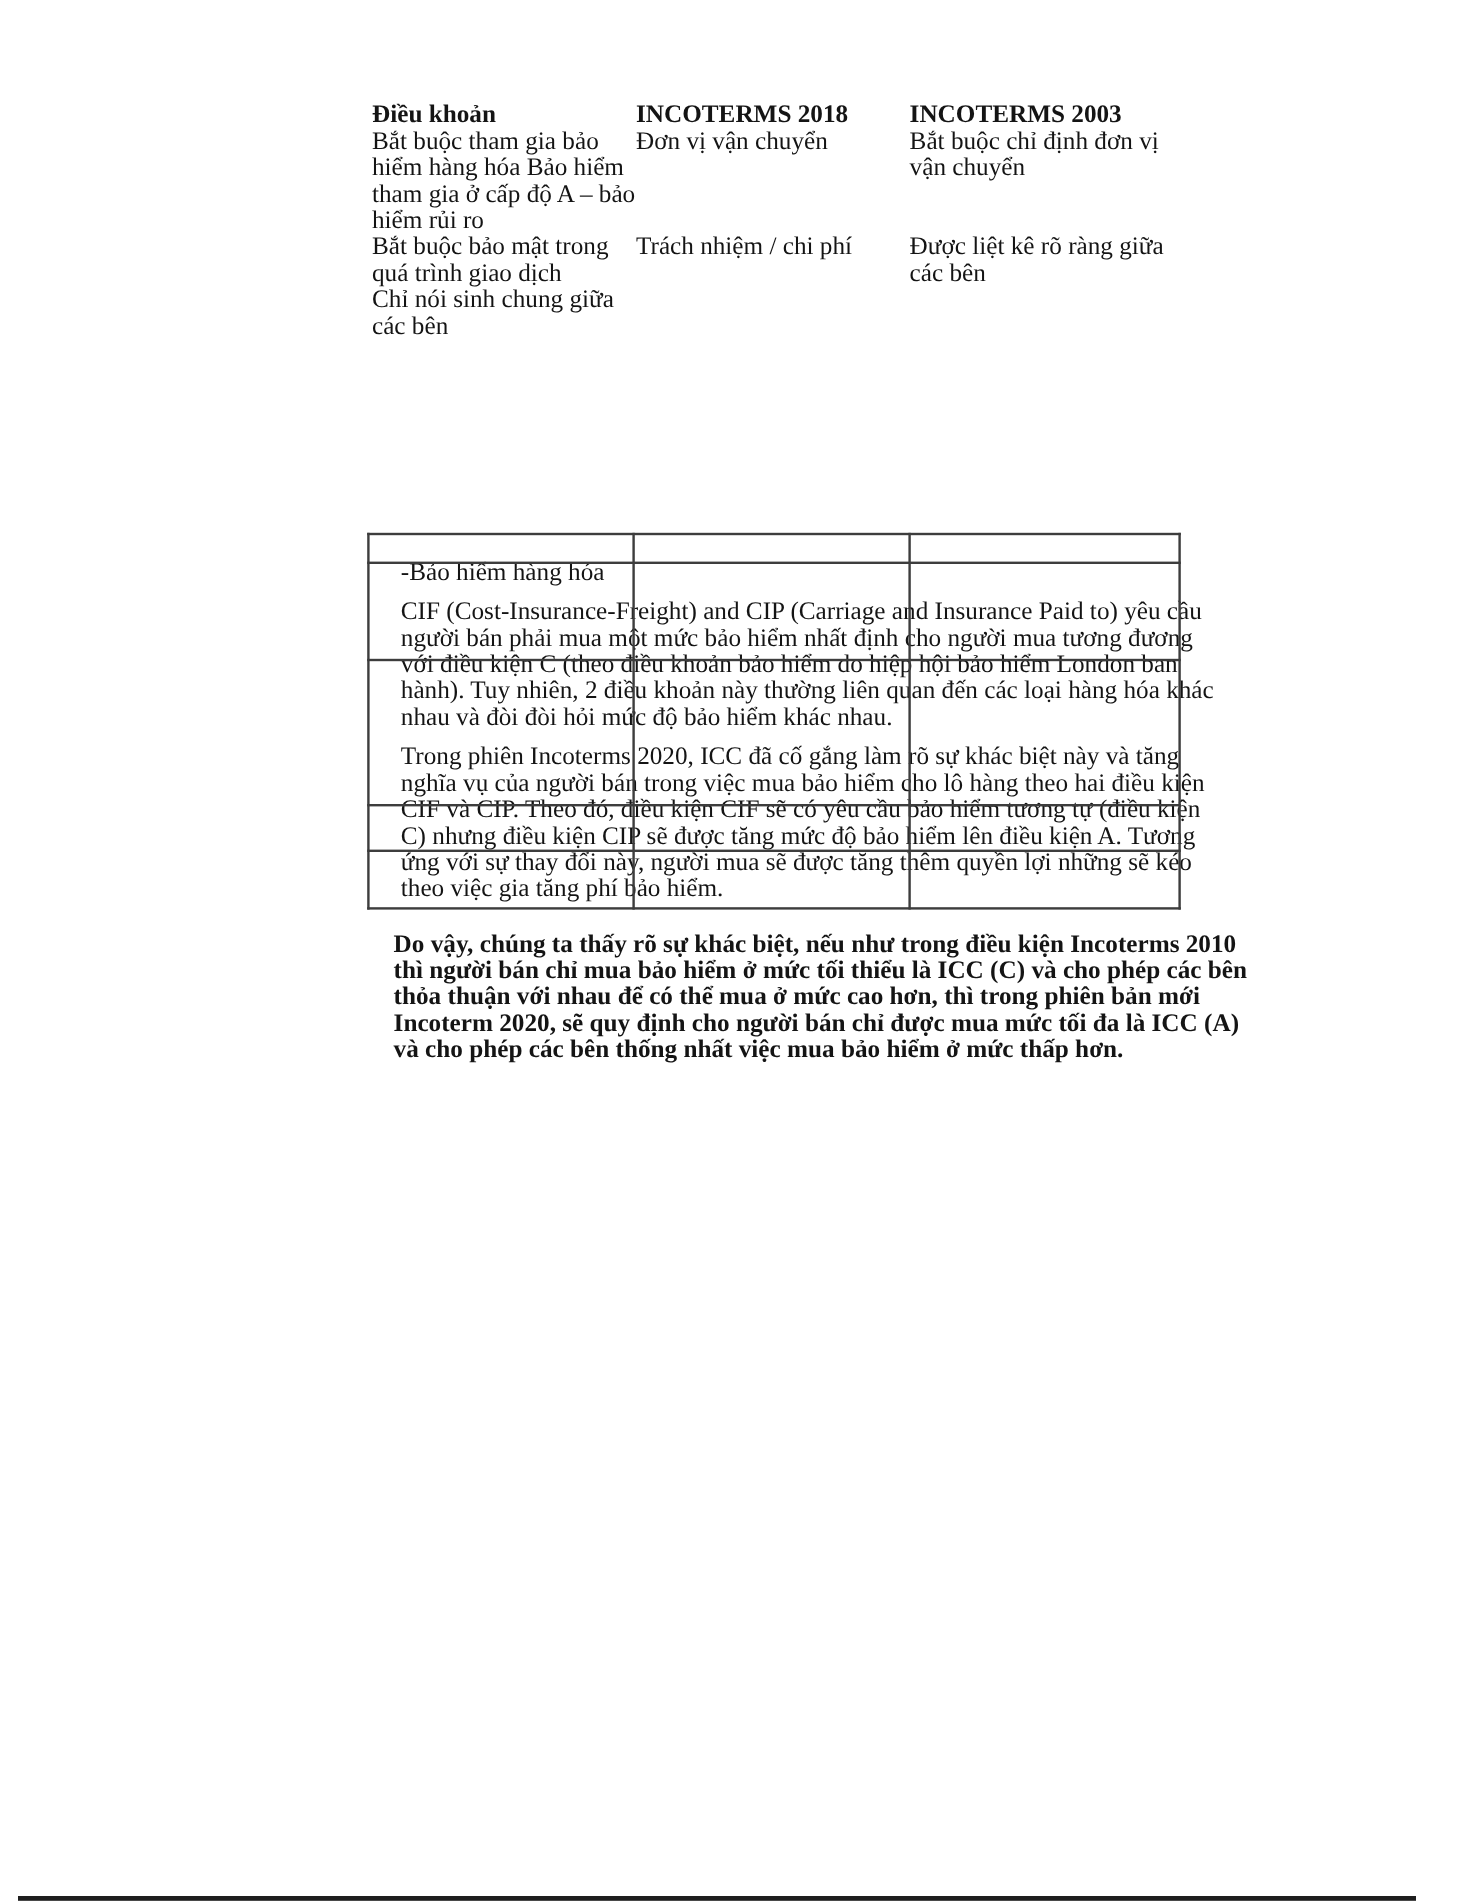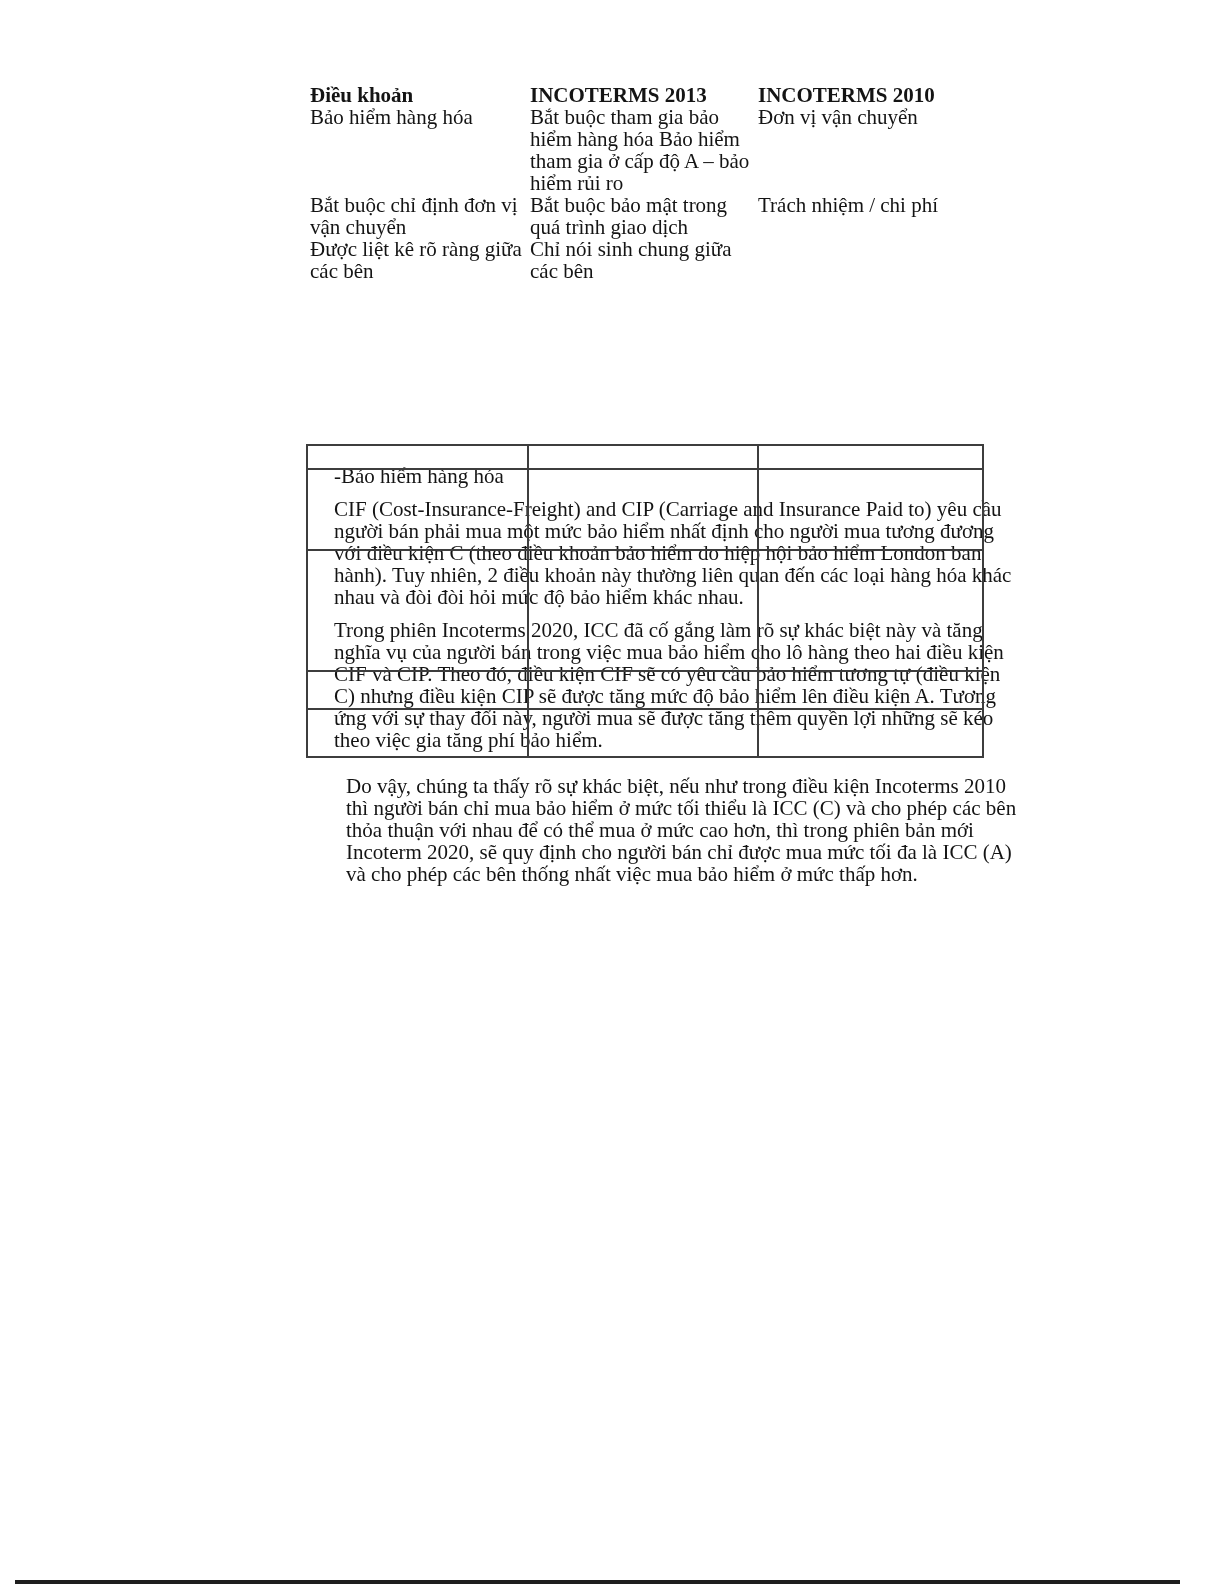--- a/index.html
+++ b/index.html
@@ -57,48 +57,48 @@
   }
   .overlay-text .para {
     white-space: pre;
     line-height: 22px;
     margin-bottom: 11px;
   }
 
   
   .closing {
     position: absolute;
-    left: 346px;
+    left: 328px;
     top: 775px;
     width: 660px;
     white-space: pre;
     line-height: 22px;
+    font-weight: bold;
   }
 
   
   .bottom-bar {
     position: absolute;
     left: 15px;
     top: 1580px;
     width: 1165px;
     height: 4px;
     background: #1e1e1e;
   }
 </style>
 </head>
 <body>
 
 <div class="page">
 
   <div class="cmp-table">
     <div class="cmp-cell cmp-head">Điều khoản</div>
-    <div class="cmp-cell cmp-head">INCOTERMS 2013</div>
-    <div class="cmp-cell cmp-head">INCOTERMS 2010</div>
+    <div class="cmp-cell cmp-head">INCOTERMS 2018</div>
+    <div class="cmp-cell cmp-head">INCOTERMS 2003</div>
 
-    <div class="cmp-cell">Bảo hiểm hàng hóa</div>
     <div class="cmp-cell">Bắt buộc tham gia bảo
 hiểm hàng hóa Bảo hiểm
 tham gia ở cấp độ A – bảo
 hiểm rủi ro</div>
 
     <div class="cmp-cell">Đơn vị vận chuyển</div>
     <div class="cmp-cell">Bắt buộc chỉ định đơn vị
 vận chuyển</div>
 
     <div class="cmp-cell">Bắt buộc bảo mật trong

